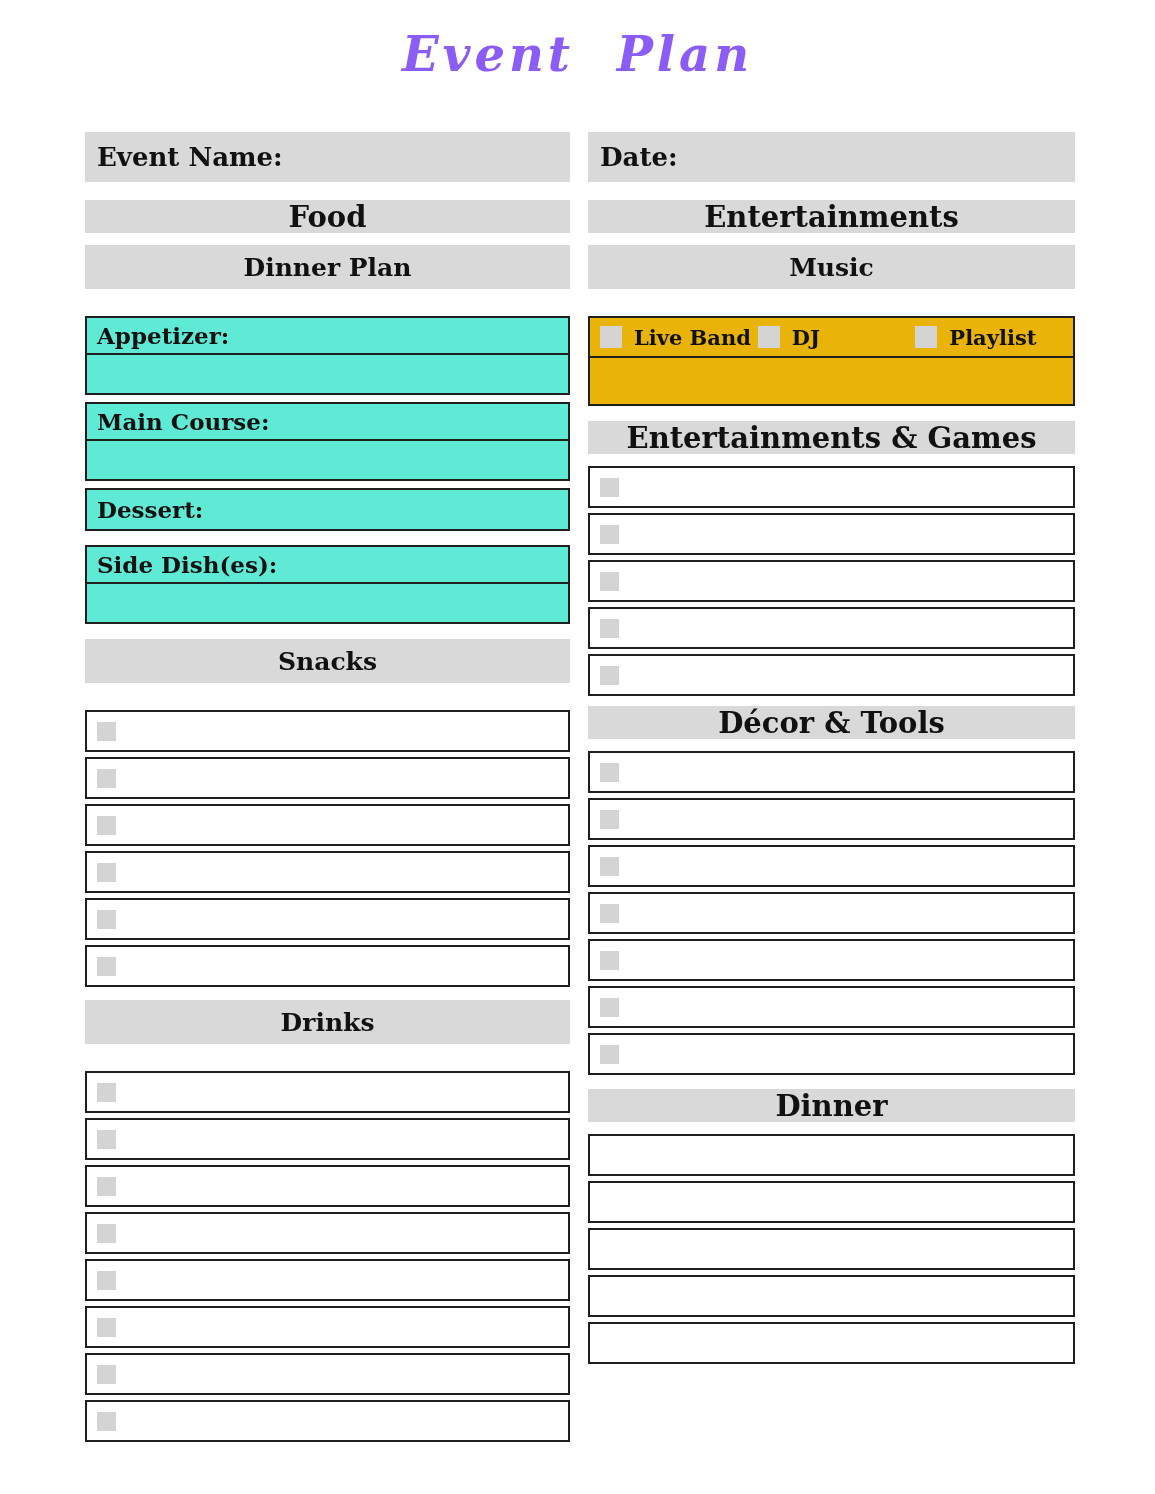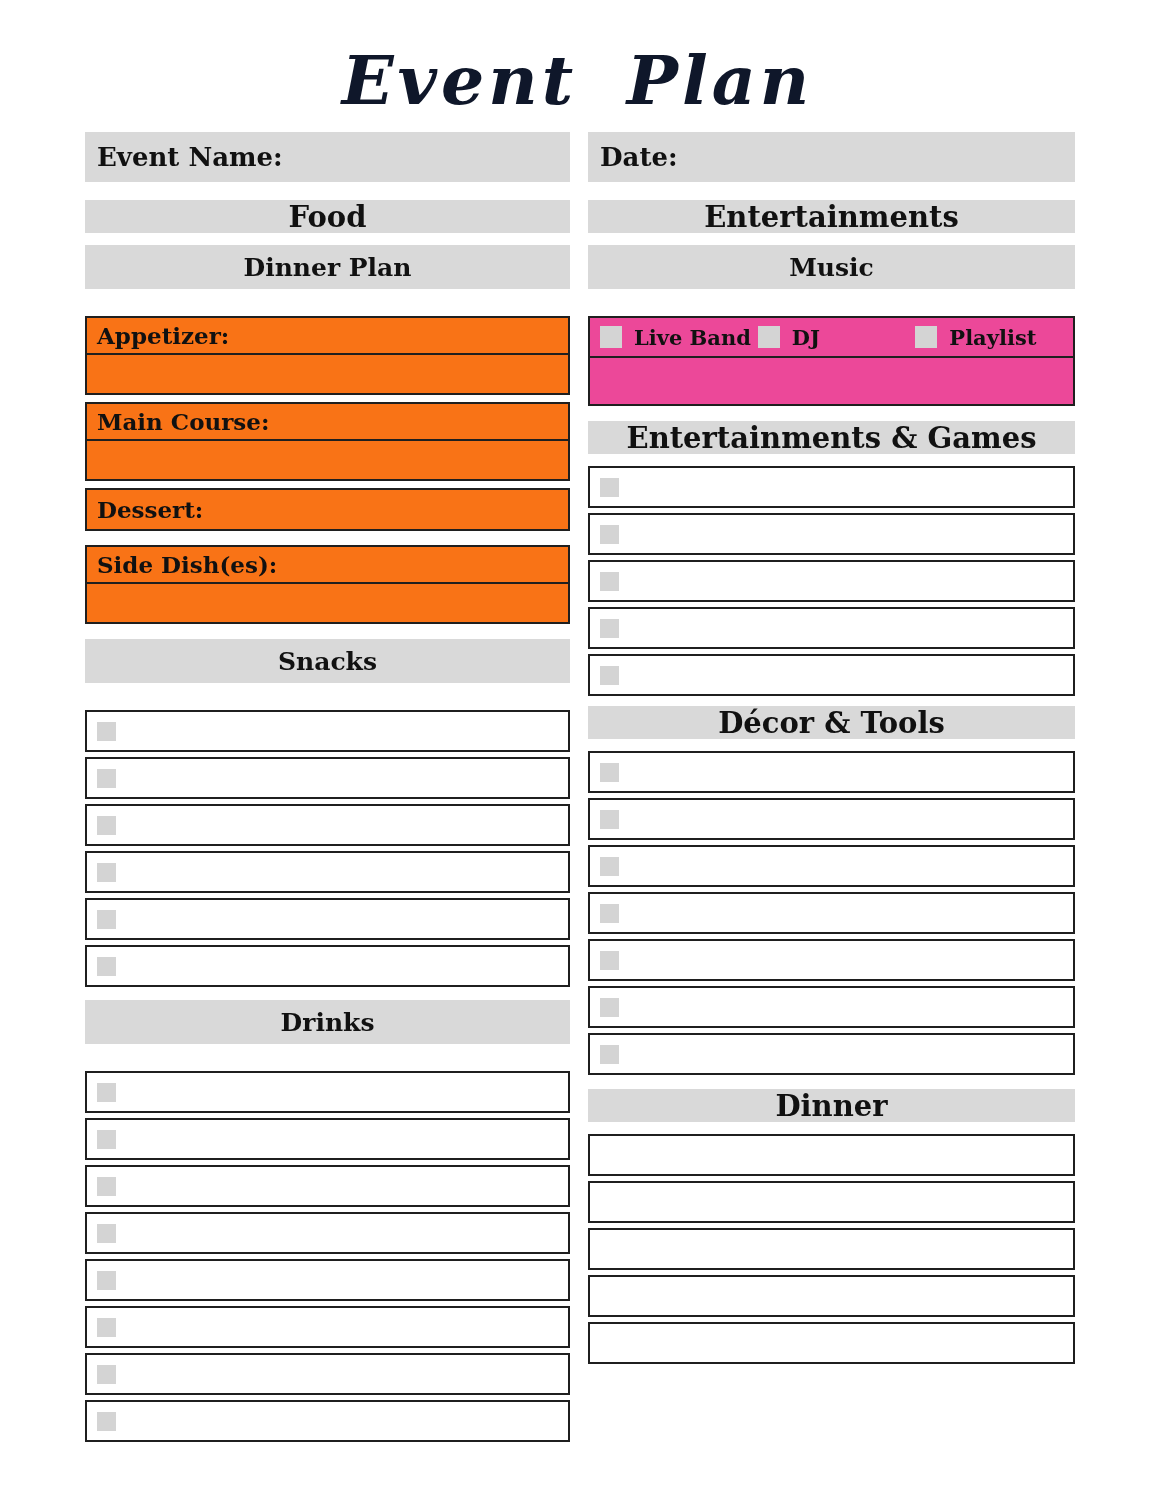--- a/index.html
+++ b/index.html
@@ -8,29 +8,29 @@
     width: 1155px;
     height: 1494px;
     background: #ffffff;
     font-family: "DejaVu Serif", "Liberation Serif", serif;
     color: #111111;
   }
   .page { width: 1155px; height: 1494px; overflow: hidden; }
 
   .title {
     margin: 0;
-    padding-top: 40px;
+    padding-top: 26px;
     height: 132px;
     text-align: center;
     font-family: cursive, "DejaVu Serif", serif;
     font-style: italic;
     font-weight: 700;
-    font-size: 68px;
+    font-size: 48px;
     line-height: 1.2;
-    color: #0f172a;
+    color: #8b5cf6;
     letter-spacing: 4px;
     word-spacing: 22px;
   }
 
   .columns {
     display: flex;
     padding-left: 85px;
     padding-right: 36px;
     gap: 18px;
   }
@@ -66,21 +66,21 @@
     align-items: center;
     justify-content: center;
     font-size: 25px;
     font-weight: 700;
     margin-bottom: 27px;
   }
 
   .field-block {
     border: 2px solid #1f1f1f;
     margin-bottom: 7px;
-    background: #f97316;
+    background: #5eead4;
   }
   .field-label-row {
     height: 37px;
     display: flex;
     align-items: center;
     padding-left: 10px;
     font-size: 23px;
     font-weight: 700;
     border-bottom: 2px solid #1f1f1f;
   }
@@ -104,21 +104,21 @@
   .checkbox {
     display: inline-block;
     width: 19px;
     height: 19px;
     background: #d4d4d4;
     flex: 0 0 auto;
   }
 
   .music-box {
     border: 2px solid #1f1f1f;
-    background: #ec4899;
+    background: #eab308;
     margin-bottom: 15px;
   }
   .music-options-row {
     height: 40px;
     border-bottom: 2px solid #1f1f1f;
     display: flex;
     align-items: center;
     padding-left: 10px;
   }
   .music-option { display: flex; align-items: center; width: 162px; }

